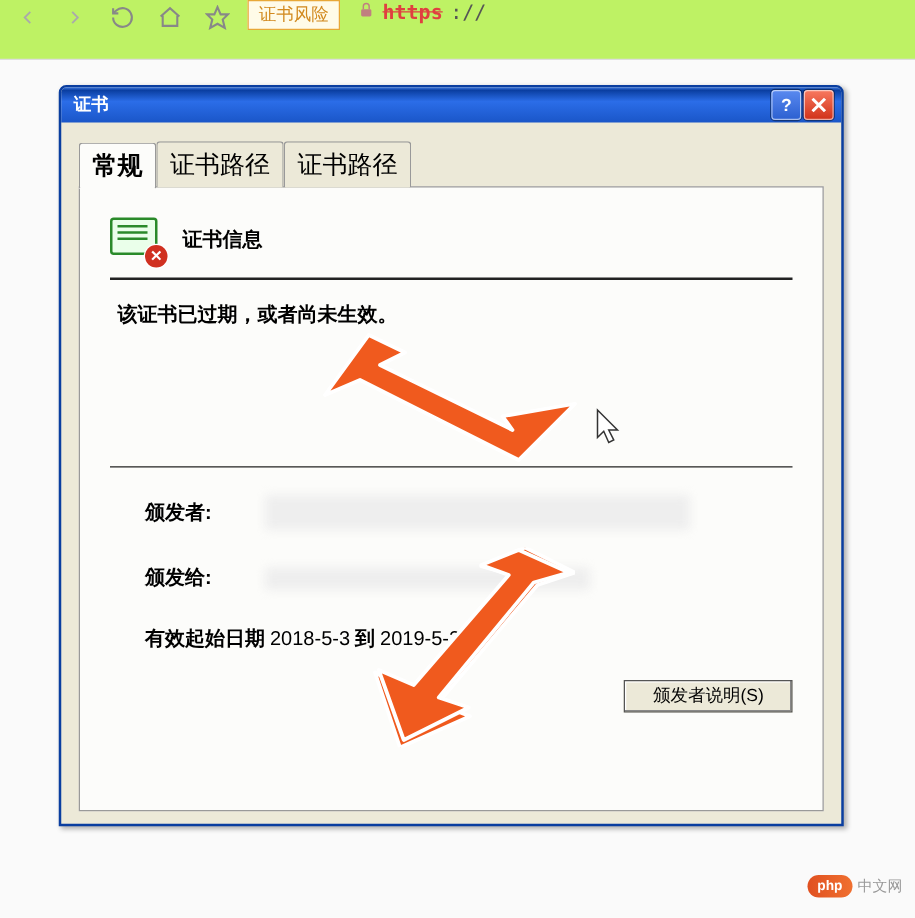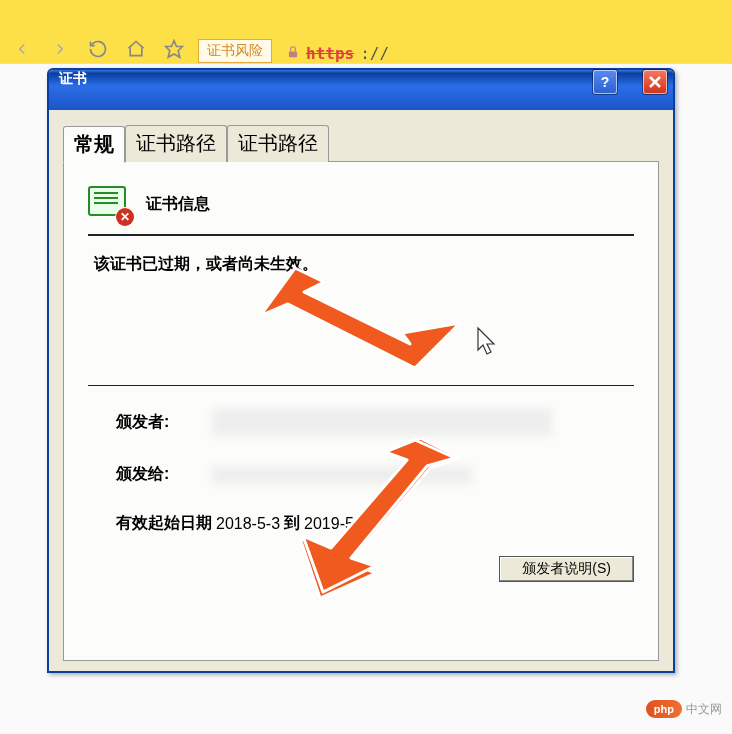--- a/index.html
+++ b/index.html
@@ -6,25 +6,25 @@
     body {
       font-family: "Microsoft YaHei", "SimSun", sans-serif;
       background: #fafafa;
       width: 732px;
       height: 734px;
       overflow: hidden;
       position: relative;
     }
     
     .browser-bar {
-      height: 64px;
-      background: #fde047;
+      height: 48px;
+      background: #bef264;
       border-bottom: 1px solid #ddd;
       display: flex;
-      align-items: flex-end;
+      align-items: flex-start;
       padding: 0 8px;
       gap: 10px;
     }
     .nav-btn {
       width: 28px;
       height: 28px;
       display: flex;
       align-items: center;
       justify-content: center;
       color: #888;
@@ -63,27 +63,27 @@
       position: absolute;
       left: 47px;
       top: 68px;
       width: 628px;
       background: #ece9d8;
       border: 2px solid #0a3ea0;
       border-radius: 6px 6px 0 0;
       box-shadow: 2px 2px 4px rgba(0,0,0,0.3);
     }
     .titlebar {
-      height: 40px;
+      height: 28px;
       background: linear-gradient(to bottom, #3b77e0 0%, #0a3ea0 8%, #2b6de8 40%, #1a56c8 100%);
       border-radius: 4px 4px 0 0;
       display: flex;
+      align-items: center;
       padding: 0 6px;
       color: white;
-      gap: 24px;
     }
     .titlebar-text {
       font-size: 14px;
       font-weight: bold;
       flex:1;
       padding-left: 4px;
     }
     .titlebar-btn {
       width: 24px;
       height: 24px;

